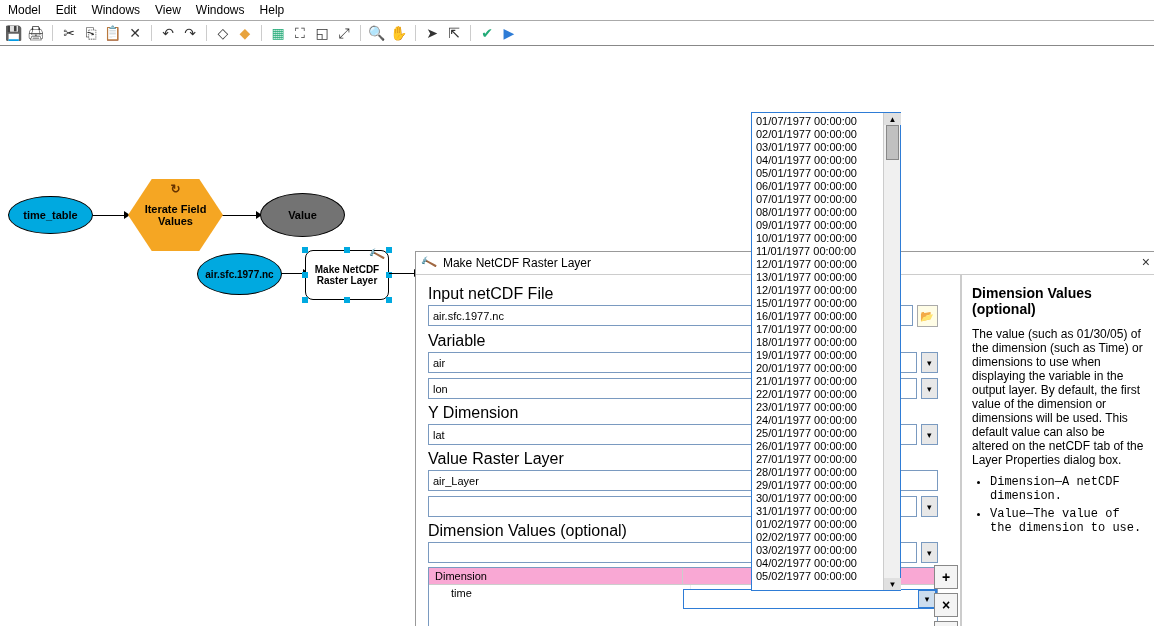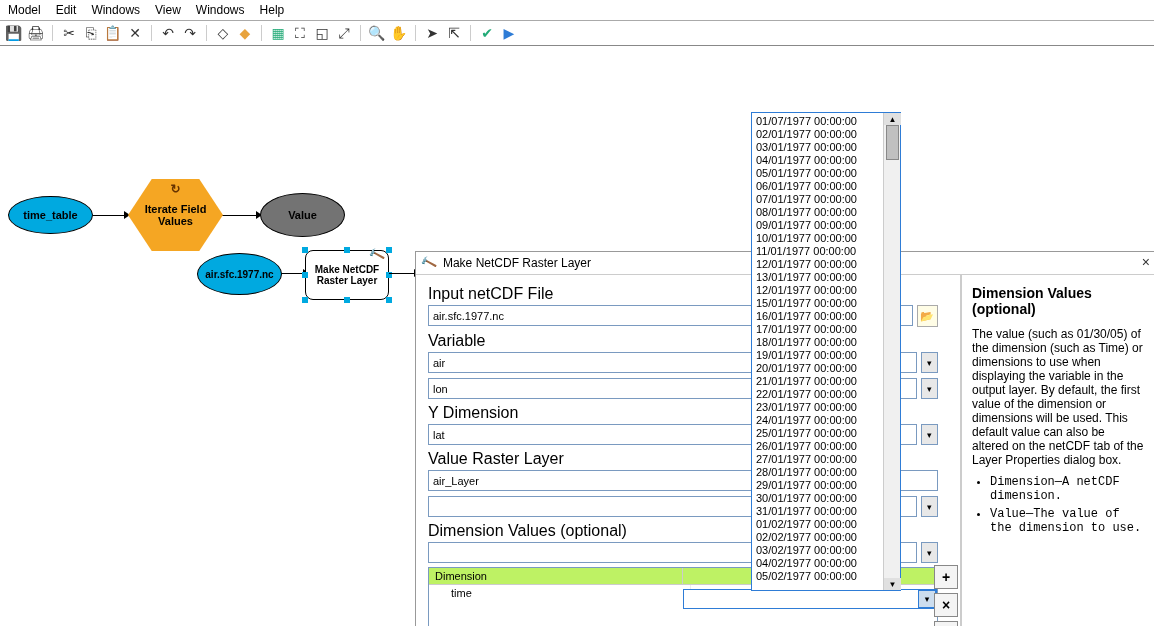--- a/index.html
+++ b/index.html
@@ -33,21 +33,21 @@
   .dbody { flex:1; display:flex; overflow:hidden; }
   .form-side { flex:1; padding:10px 22px 10px 12px; background:#fff; overflow:auto; border-right:2px solid #ccc; position:relative;}
   .fgroup { margin-bottom:5px; }
   .flabel { font-size:16px; color:#000; margin-bottom:2px; }
   .finput { width:100%; height:21px; border:1px solid #7a9ac0; padding:2px 4px; font-size:11px; background:#fff; }
   .fselect-wrap { display:flex; gap:4px; }
   .dd-arrow { width:18px; height:21px; border:1px solid #7a9ac0; background:#e8e8e8; display:flex; align-items:center; justify-content:center; cursor:pointer; font-size:9px;}
   .folder-btn { width:22px; height:22px; border:1px solid #aaa; background:#fffde6; display:flex; align-items:center; justify-content:center; cursor:pointer;}
 
   .grid-box { border:1px solid #7a9ac0; background:#fff; height:120px; margin-top:4px; position:relative; }
-  .grid-header { display:flex; background:#bef264; border-bottom:1px solid #ccc; font-size:11px; }
+  .grid-header { display:flex; background:#f9a8d4; border-bottom:1px solid #ccc; font-size:11px; }
   .gh { flex:1; padding:2px 6px; border-right:1px solid #ccc;}
   .grid-row { display:flex; font-size:11px; }
   .gc { flex:1; padding:2px 6px; border-right:1px solid #eee;}
   .grid-select { position:absolute; right:0; top:21px; height:20px; width:50%; border:1px solid #2e7cd6; background:#fff; display:flex; align-items:center; }
   .grid-select .dd-arrow{ margin-left:auto; height:18px; border-color:#2e7cd6; background:#cde;}
   
   .side-btns { position:absolute; right:2px; top:290px; display:flex; flex-direction:column; gap:4px;}
   .sbtn { width:24px; height:24px; border:1px solid #888; background:#f4f4f4; display:flex; align-items:center; justify-content:center; font-size:14px; font-weight:bold; cursor:pointer;}
 
   .help-side { width:192px; background:#fff; padding:10px; font-size:12px; overflow:auto;}

